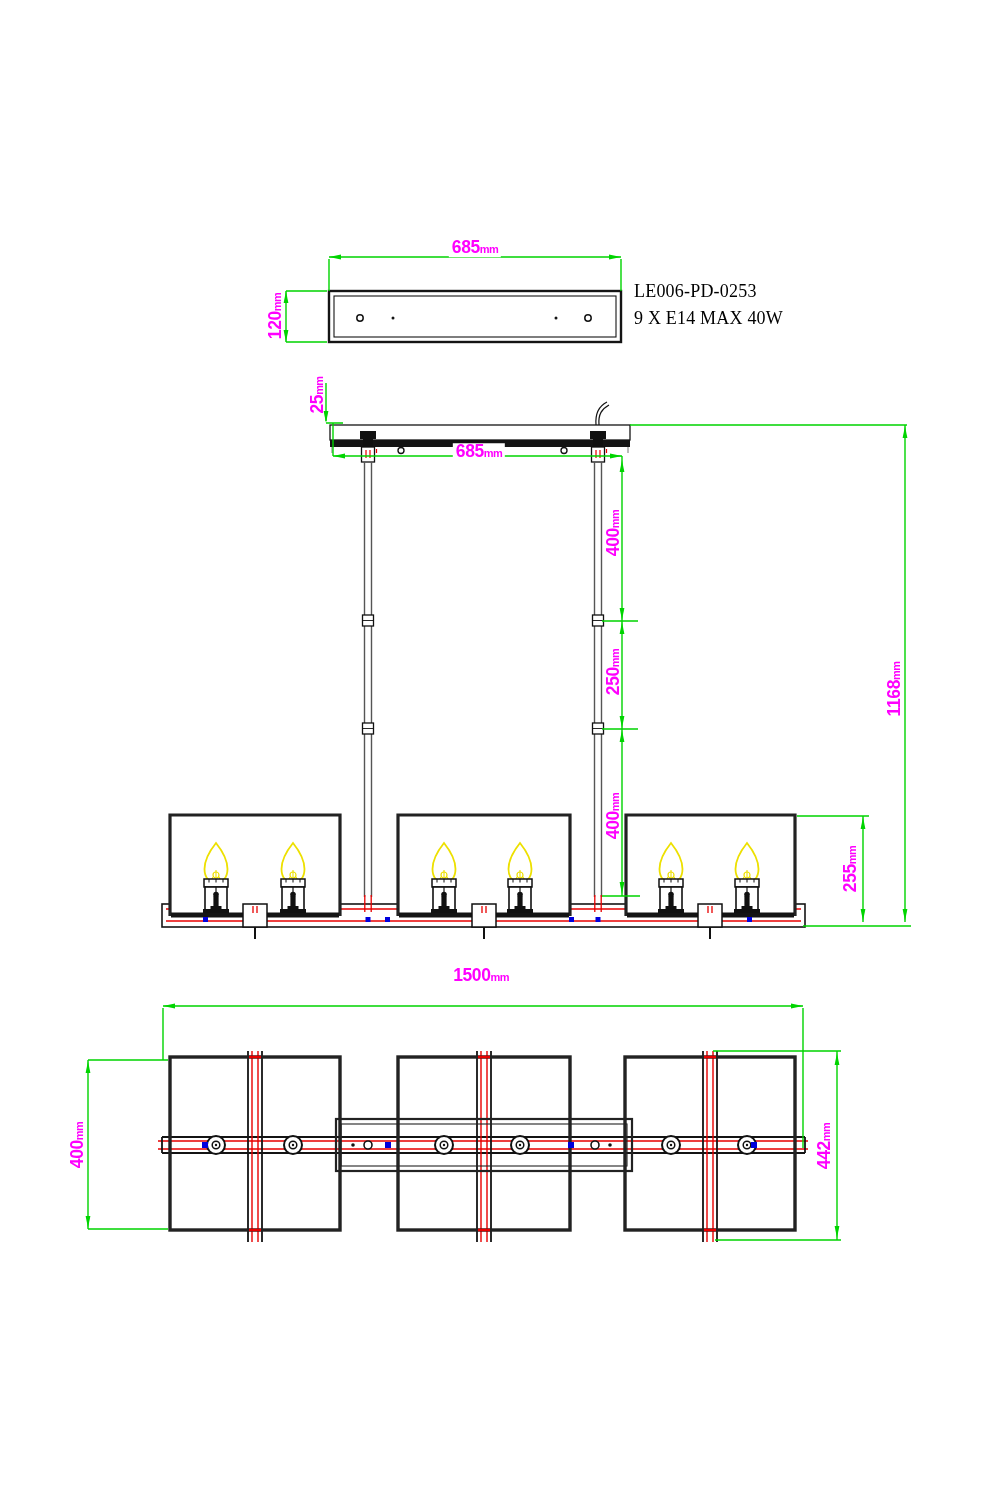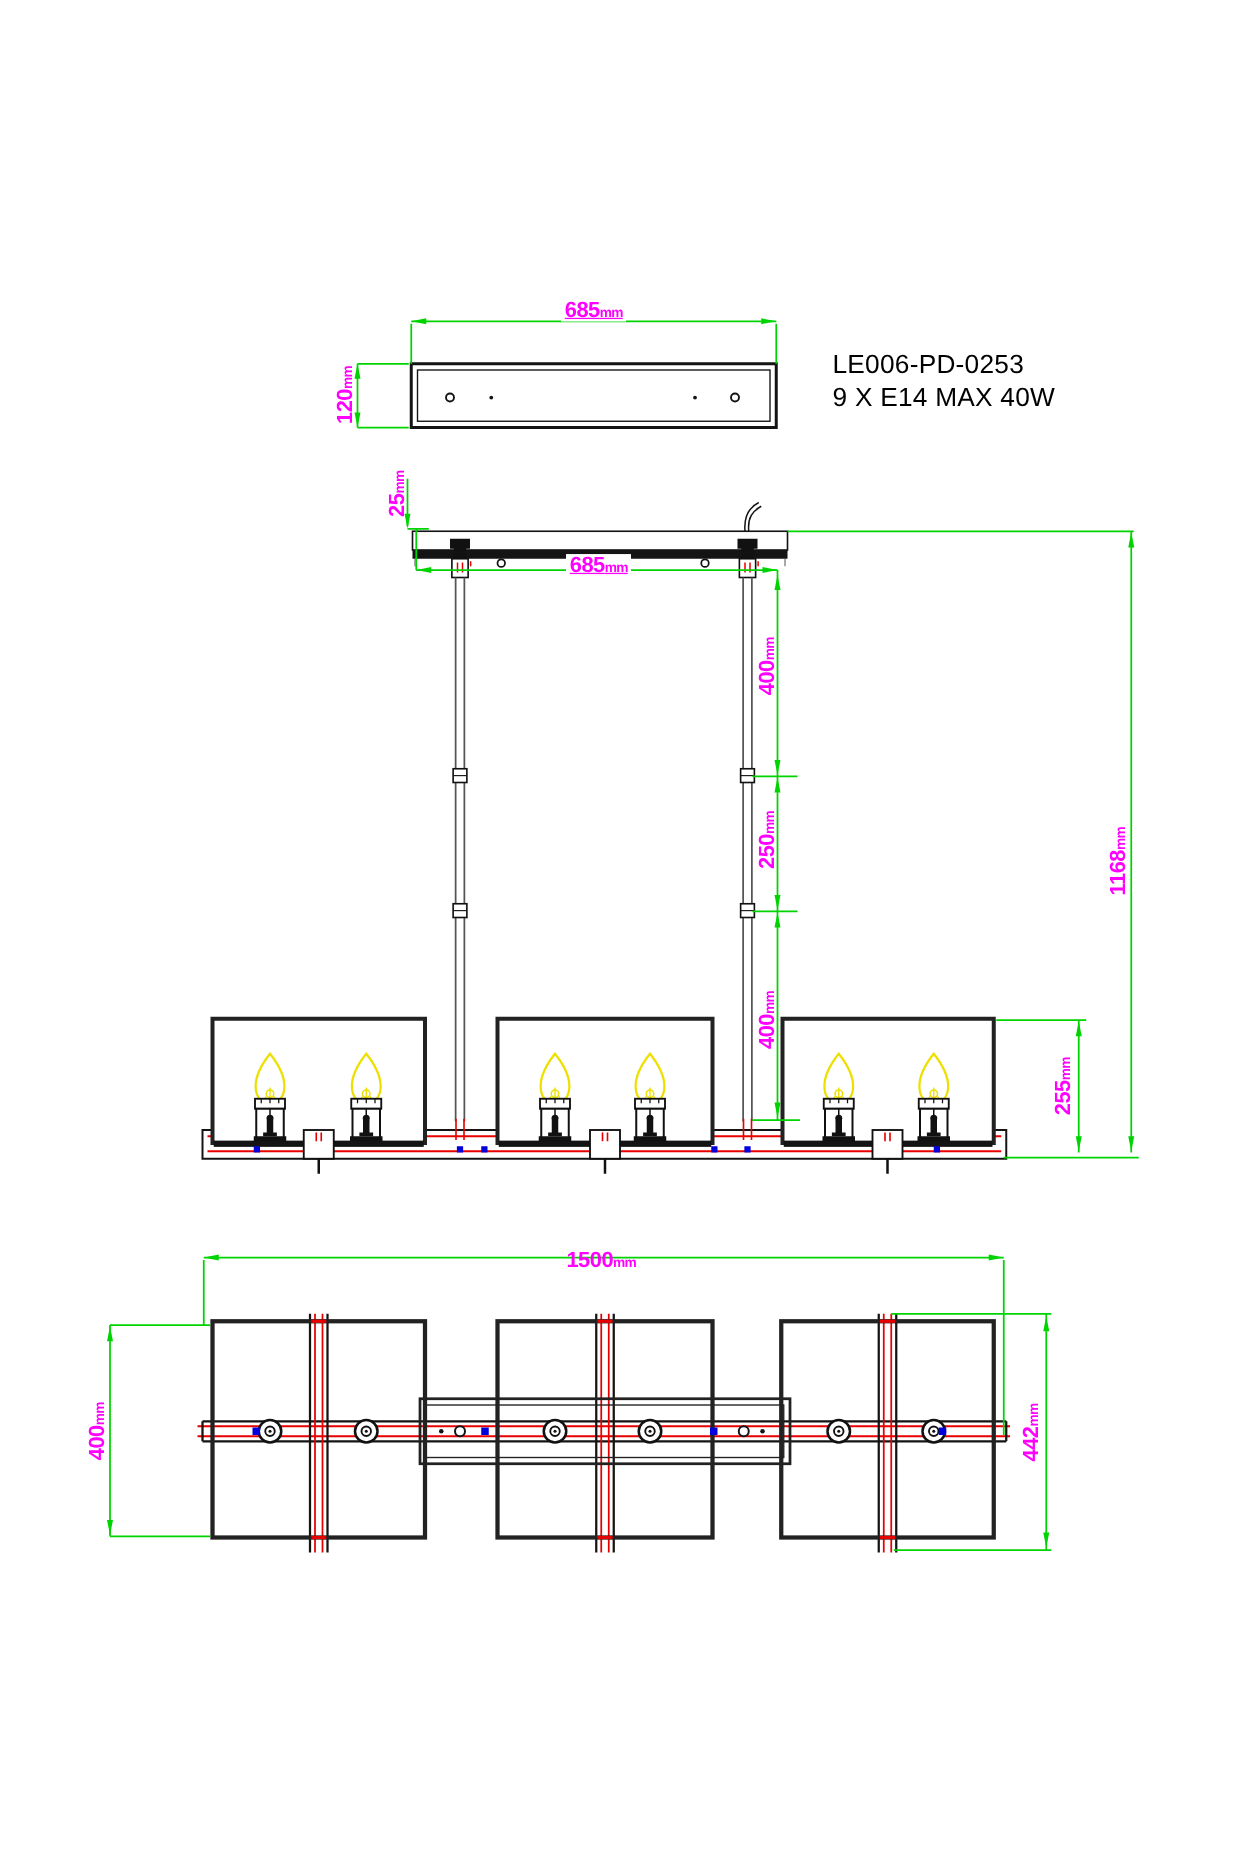--- a/index.html
+++ b/index.html
@@ -12,23 +12,23 @@
   .k  {stroke:var(--line-black,#111);fill:none;}
   .kw {stroke:var(--line-black,#111);fill:#fff;}
   .kf {fill:var(--line-black,#111);stroke:none;}
   .r  {stroke:var(--accent-red,#e80000);fill:none;}
   
   .dim-label{position:absolute;color:var(--label-magenta,#ff00ff);
     font-weight:bold;font-size:17.5px;letter-spacing:-0.4px;line-height:1;
     white-space:nowrap;transform:translate(-50%,-50%);z-index:5;}
   .dim-label .unit{font-size:11px;letter-spacing:-0.6px;}
   .rot{transform:translate(-50%,-50%) rotate(-90deg);}
-  .bgw{background:#fff;padding:0 3px;text-decoration:underline;}
-  .product{position:absolute;left:666px;top:278px;color:#000;
-    font-size:21px;line-height:27px;letter-spacing:0.2px;white-space:nowrap;z-index:5;}
+  .bgw{background:#fff;padding:0 3px;}
+  .product{position:absolute;left:634px;top:278px;color:#000;
+    font-size:18px;line-height:27px;letter-spacing:0.2px;white-space:nowrap;z-index:5;font-family:Liberation Serif, serif;}
 </style>
 </head>
 <body>
 
 <div class="canvas">
 
 <svg width="1000" height="1500" viewBox="0 0 1000 1500">
   <defs>
 
     <polygon id="aU" class="ga" points="0,0 -2.4,12 2.4,12"></polygon>
@@ -260,17 +260,17 @@
 <div class="dim-label rot" style="left:276px;top:316px"><span class="val">120</span><span class="unit">mm</span></div>
 
 <div class="dim-label rot" style="left:318px;top:395px"><span class="val">25</span><span class="unit">mm</span></div>
 <div class="dim-label bgw" style="left:479px;top:452px"><span class="val">685</span><span class="unit">mm</span></div>
 <div class="dim-label rot" style="left:614px;top:533px"><span class="val">400</span><span class="unit">mm</span></div>
 <div class="dim-label rot" style="left:614px;top:672px"><span class="val">250</span><span class="unit">mm</span></div>
 <div class="dim-label rot" style="left:614px;top:816px"><span class="val">400</span><span class="unit">mm</span></div>
 <div class="dim-label rot" style="left:895px;top:689px"><span class="val">1168</span><span class="unit">mm</span></div>
 <div class="dim-label rot" style="left:851px;top:869px"><span class="val">255</span><span class="unit">mm</span></div>
 
-<div class="dim-label" style="left:481px;top:1008px"><span class="val">1500</span><span class="unit">mm</span></div>
+<div class="dim-label" style="left:481px;top:976px"><span class="val">1500</span><span class="unit">mm</span></div>
 <div class="dim-label rot" style="left:78px;top:1145px"><span class="val">400</span><span class="unit">mm</span></div>
 <div class="dim-label rot" style="left:825px;top:1146px"><span class="val">442</span><span class="unit">mm</span></div>
 
 </div>
 
 </body></html>

